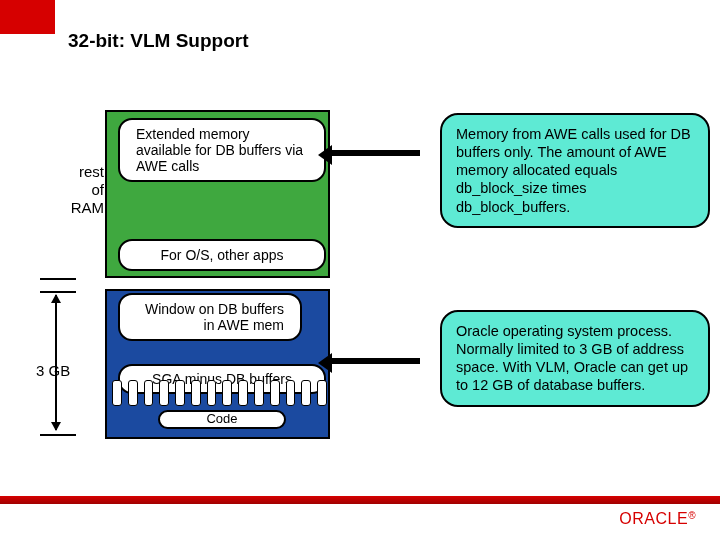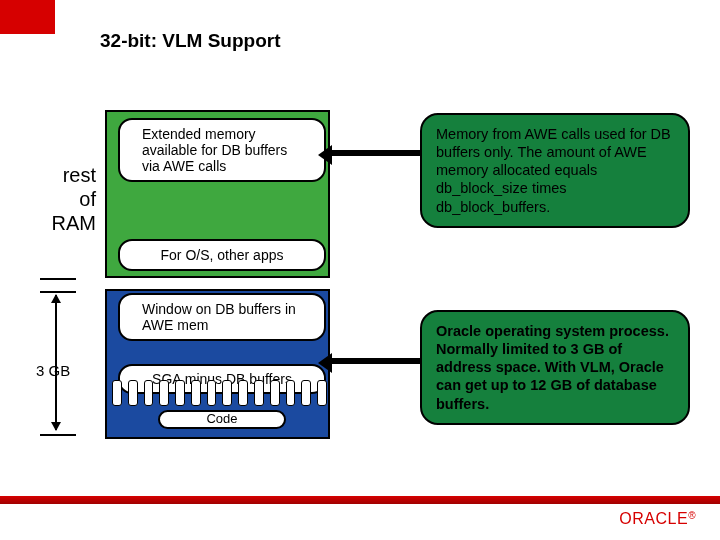--- a/index.html
+++ b/index.html
@@ -19,28 +19,27 @@
     height: 34px;
     background: #d60000;
   }
   .title {
     position: absolute;
     top: 30px;
     left: 68px;
     font-size: 19px;
     font-weight: bold;
     color: #000;
-    margin-left: 32px;
   }
   
   .lbl-restofram {
     position: absolute;
     top: 163px;
-    left: 36px;
-    font-size: 20px;
+    left: 44px;
+    font-size: 15px;
     text-align: right;
     line-height: 1.2;
     color: #000;
     width: 60px;
   }
   .lbl-3gb {
     position: absolute;
     top: 362px;
     left: 36px;
     font-size: 15px;
@@ -85,28 +84,28 @@
   .stack.blue {
     top: 289px;
     height: 150px;
     background: #1b4aa0;
   }
   .pill {
     position: absolute;
     background: #fff;
     border: 2px solid #000;
     border-radius: 14px;
-    padding: 6px 22px;
+    padding: 6px 16px;
     font-size: 14px;
     line-height: 1.15;
     color: #000;
   }
   .pill.ext   { left: 118px; top: 118px; width: 208px; }
   .pill.os    { left: 118px; top: 239px; width: 208px; text-align:center; padding:6px 8px; }
-  .pill.win   { left: 118px; top: 293px; width: 208px; }
+  .pill.win   { left: 118px; top: 293px; width: 184px; text-align: right; }
   .pill.sga   { left: 118px; top: 364px; width: 208px; text-align:center; padding:5px 8px; }
   .pill.code  { left: 158px; top: 410px; width: 128px; text-align:center; padding:0 8px; font-size:13px; }
 
   .bars {
     position: absolute;
     left: 112px;
     top: 380px;
     width: 215px;
     height: 26px;
     display: flex;
@@ -117,32 +116,32 @@
     flex: 1;
     height: 26px;
     background: #fff;
     border: 1px solid #000;
     border-radius: 3px;
   }
 
   
   .bubble {
     position: absolute;
-    left: 420px;
+    left: 440px;
     width: 270px;
-    background: #15803d;
+    background: #5eead4;
     border: 2px solid #000;
     border-radius: 18px;
     padding: 10px 14px;
     font-size: 14.5px;
     line-height: 1.25;
     color: #000;
   }
   .bubble.b1 { top: 113px; }
-  .bubble.b2 { top: 310px; font-weight: bold; }
+  .bubble.b2 { top: 310px; }
 
   
   .harrw {
     position: absolute;
     height: 10px;
     background: #000;
   }
   .harrw::before {
     content: "";
     position: absolute;

